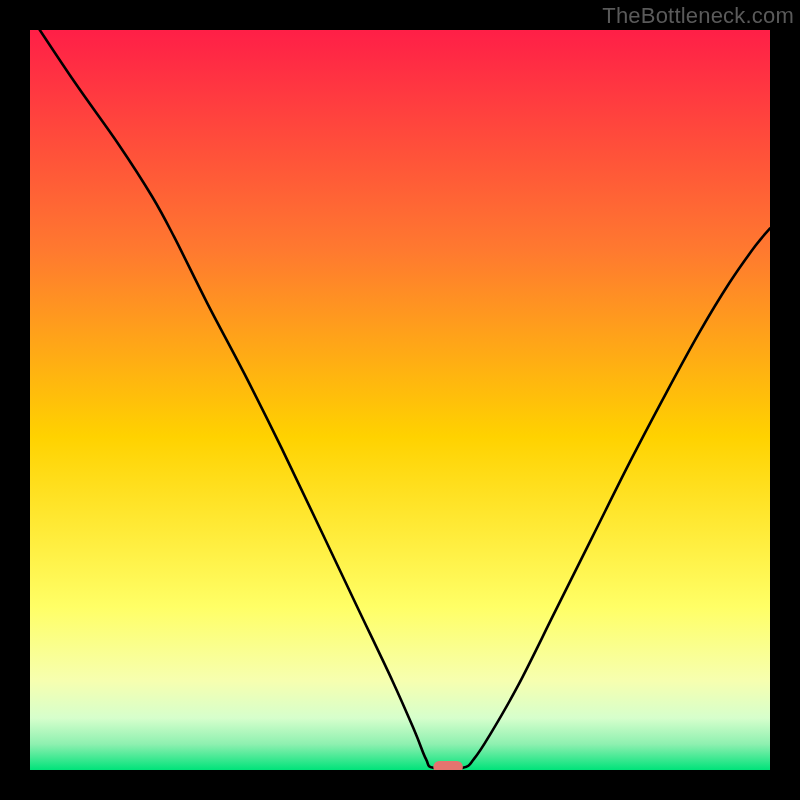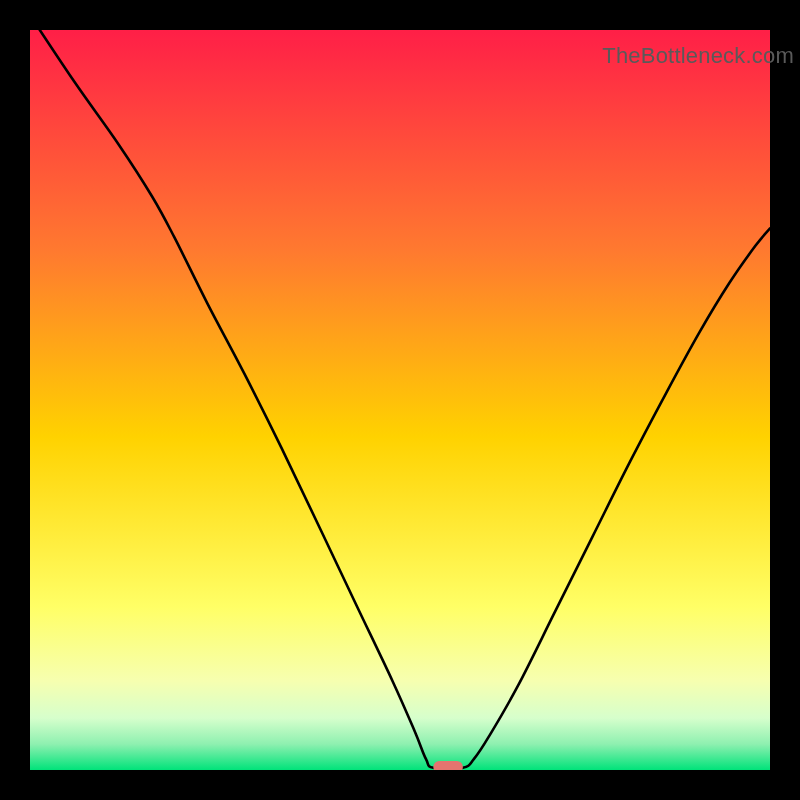--- a/index.html
+++ b/index.html
@@ -17,21 +17,20 @@
     height: 800px;
   }
   .attribution {
     position: absolute;
     top: 3px;
     right: 6px;
     color: #5a5a5a;
     font-size: 22px;
     font-weight: 500;
     letter-spacing: 0.2px;
-    margin-top: 40px;
   }
   svg {
     position: absolute;
     top: 0;
     left: 0;
   }
 </style>
 </head>
 <body>
 

